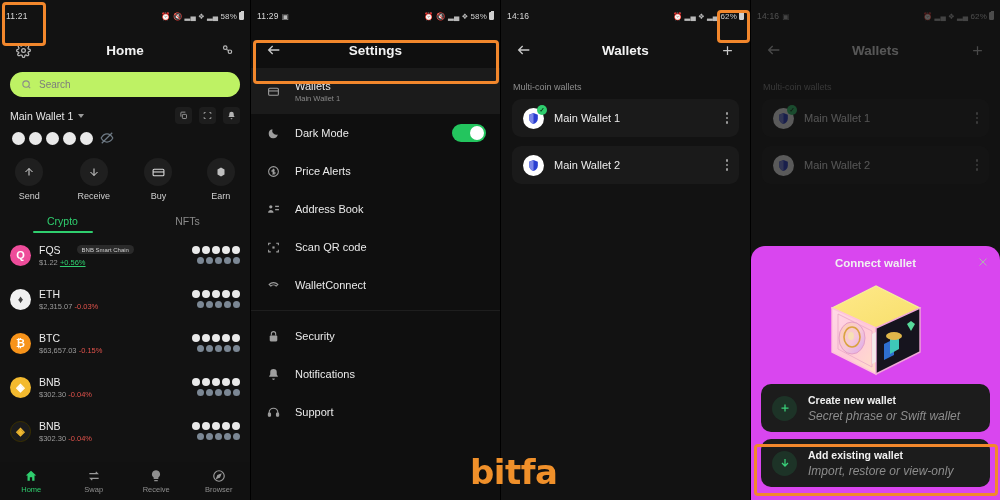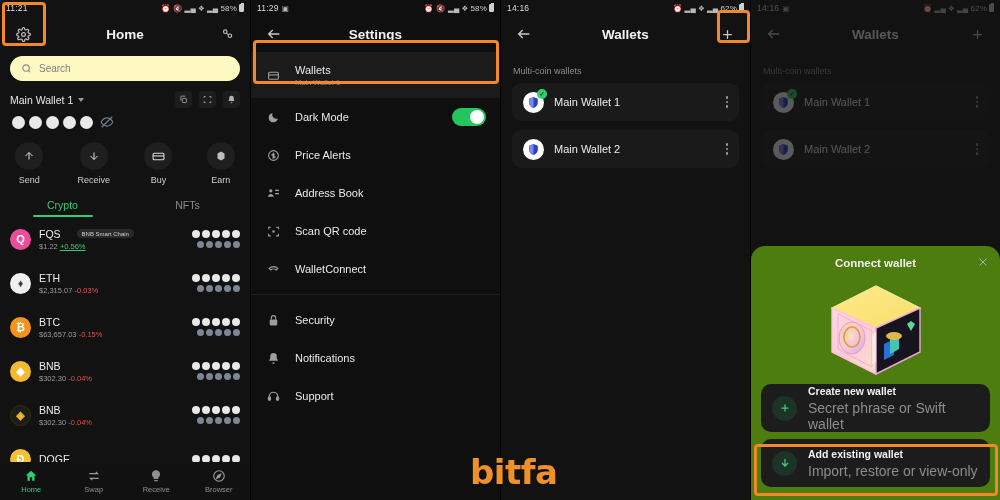--- a/index.html
+++ b/index.html
@@ -9,38 +9,38 @@
   .stage { position:relative; width:1000px; height:500px; background:#0d0d0d; display:flex; }
 
   .panel { position:relative; height:500px; background:#121212; overflow:hidden; flex:0 0 auto; }
   .p1 { width:250px; background:#121212; }
   .p2 { width:250px; background:#0f0f0f; border-left:1px solid #000; }
   .p3 { width:250px; background:#121212; border-left:1px solid #000; }
   .p4 { width:250px; background:#121212; border-left:1px solid #000; }
 
   
   .statusbar { height:16px; display:flex; align-items:center; justify-content:space-between;
-               padding:0 6px; font-size:8.5px; color:#d8d8d8; letter-spacing:.2px; }
+               padding:16px 6px; font-size:8.5px; color:#d8d8d8; letter-spacing:.2px; }
   .sb-left { display:flex; align-items:center; gap:3px; }
   .sb-right { display:flex; align-items:center; gap:2px; font-size:8px; color:#cfcfcf; }
   .sb-ico { font-size:7.5px; color:#b9b9b9; display:inline-block; }
   .batt { width:5px; height:8px; border:1px solid #cfcfcf; border-radius:1px; position:relative; display:inline-block; background:#cfcfcf;}
   .batt::after{ content:""; position:absolute; top:-2px; left:1px; width:3px; height:1.5px; background:#cfcfcf;}
 
   
   .hdr { height:36px; display:flex; align-items:center; justify-content:space-between; padding:0 10px; position:relative;}
   .hdr-title { position:absolute; left:0; right:0; text-align:center; font-size:13.5px; font-weight:bold; color:#f2f2f2; pointer-events:none;}
   .hdr-btn { width:26px; height:26px; display:flex; align-items:center; justify-content:center; color:#c9c9c9; z-index:2;}
   svg { display:block; }
 
   
   .hl { position:absolute; border:3px solid #f2872c; border-radius:4px; pointer-events:none; z-index:40; }
 
   
-  .search { margin:4px 10px 0; height:25px; background:#fef9c3; border-radius:13px;
+  .search { margin:4px 10px 0; height:25px; background:#bef264; border-radius:13px;
             display:flex; align-items:center; gap:7px; padding:0 11px; }
   .search .ph { font-size:10px; color:#7d7d7d; }
 
   .walletrow { display:flex; align-items:center; justify-content:space-between; padding:10px 10px 0; }
   .wname { font-size:10.5px; color:#e6e6e6; display:flex; align-items:center; gap:5px;}
   .caret { width:0;height:0;border-left:3.5px solid transparent;border-right:3.5px solid transparent;border-top:4px solid #9a9a9a;}
   .wicons { display:flex; gap:7px; }
   .wicon { width:17px;height:17px;background:#1d1d1d;border-radius:4px;display:flex;align-items:center;justify-content:center;color:#b5b5b5;}
 
   .balrow { display:flex; align-items:center; gap:4px; padding:7px 12px 0; }
@@ -91,31 +91,31 @@
            display:flex; align-items:center; gap:10px; padding:0 11px; }
   .wav { width:21px;height:21px;border-radius:50%;background:#fff;display:flex;align-items:center;justify-content:center;position:relative;flex:0 0 auto;}
   .wav .chk { position:absolute; top:-3px; right:-3px; width:10px;height:10px;border-radius:50%;background:#2fce6e;
               display:flex;align-items:center;justify-content:center;color:#0b2f17;font-size:6px;font-weight:bold;}
   .wlbl { font-size:11px; color:#ececec; }
   .kebab { margin-left:auto; display:flex; flex-direction:column; gap:2px; }
   .kebab i { width:2.5px;height:2.5px;border-radius:50%;background:#9b9b9b;display:block;}
 
   
   .dim { opacity:.30; }
-  .sheet { position:absolute; left:0; right:0; bottom:0; top:246px; background:#4d7c0f;
+  .sheet { position:absolute; left:0; right:0; bottom:0; top:246px; background:#d946ef;
            border-top-left-radius:14px; border-top-right-radius:14px; }
   .sheet-hdr { position:relative; height:34px; display:flex; align-items:center; justify-content:center; }
   .sheet-title { font-size:11.5px; font-weight:bold; color:#f0f0f0;}
   .sheet-x { position:absolute; right:11px; top:10px; color:#b0b0b0; font-size:12px; }
   .safe-wrap { display:flex; justify-content:center; margin-top:2px; }
   .opt { margin:0 10px 7px; background:#1c1c1c; border-radius:10px; height:48px;
          display:flex; align-items:center; gap:11px; padding:0 11px; }
   .opt .oc { width:25px;height:25px;border-radius:50%;background:#1d3327;display:flex;align-items:center;justify-content:center;color:#3ad17a;flex:0 0 auto;}
   .opt .ot { font-size:10.5px; color:#f0f0f0; font-weight:bold;}
-  .opt .os { font-size:14px; color:#8d8d8d; margin-top:3px;}
+  .opt .os { font-size:12px; color:#8d8d8d; margin-top:3px;font-style:italic;}
 
   .logo { position:absolute; left:470px; bottom:8px; font-size:34px; font-weight:bold;
           color:#f0902a; letter-spacing:-.5px; z-index:30; font-family:"DejaVu Sans", sans-serif;}
 </style>
 </head>
 <body>
 
 <div class="stage">
 
   <div class="panel p1">

